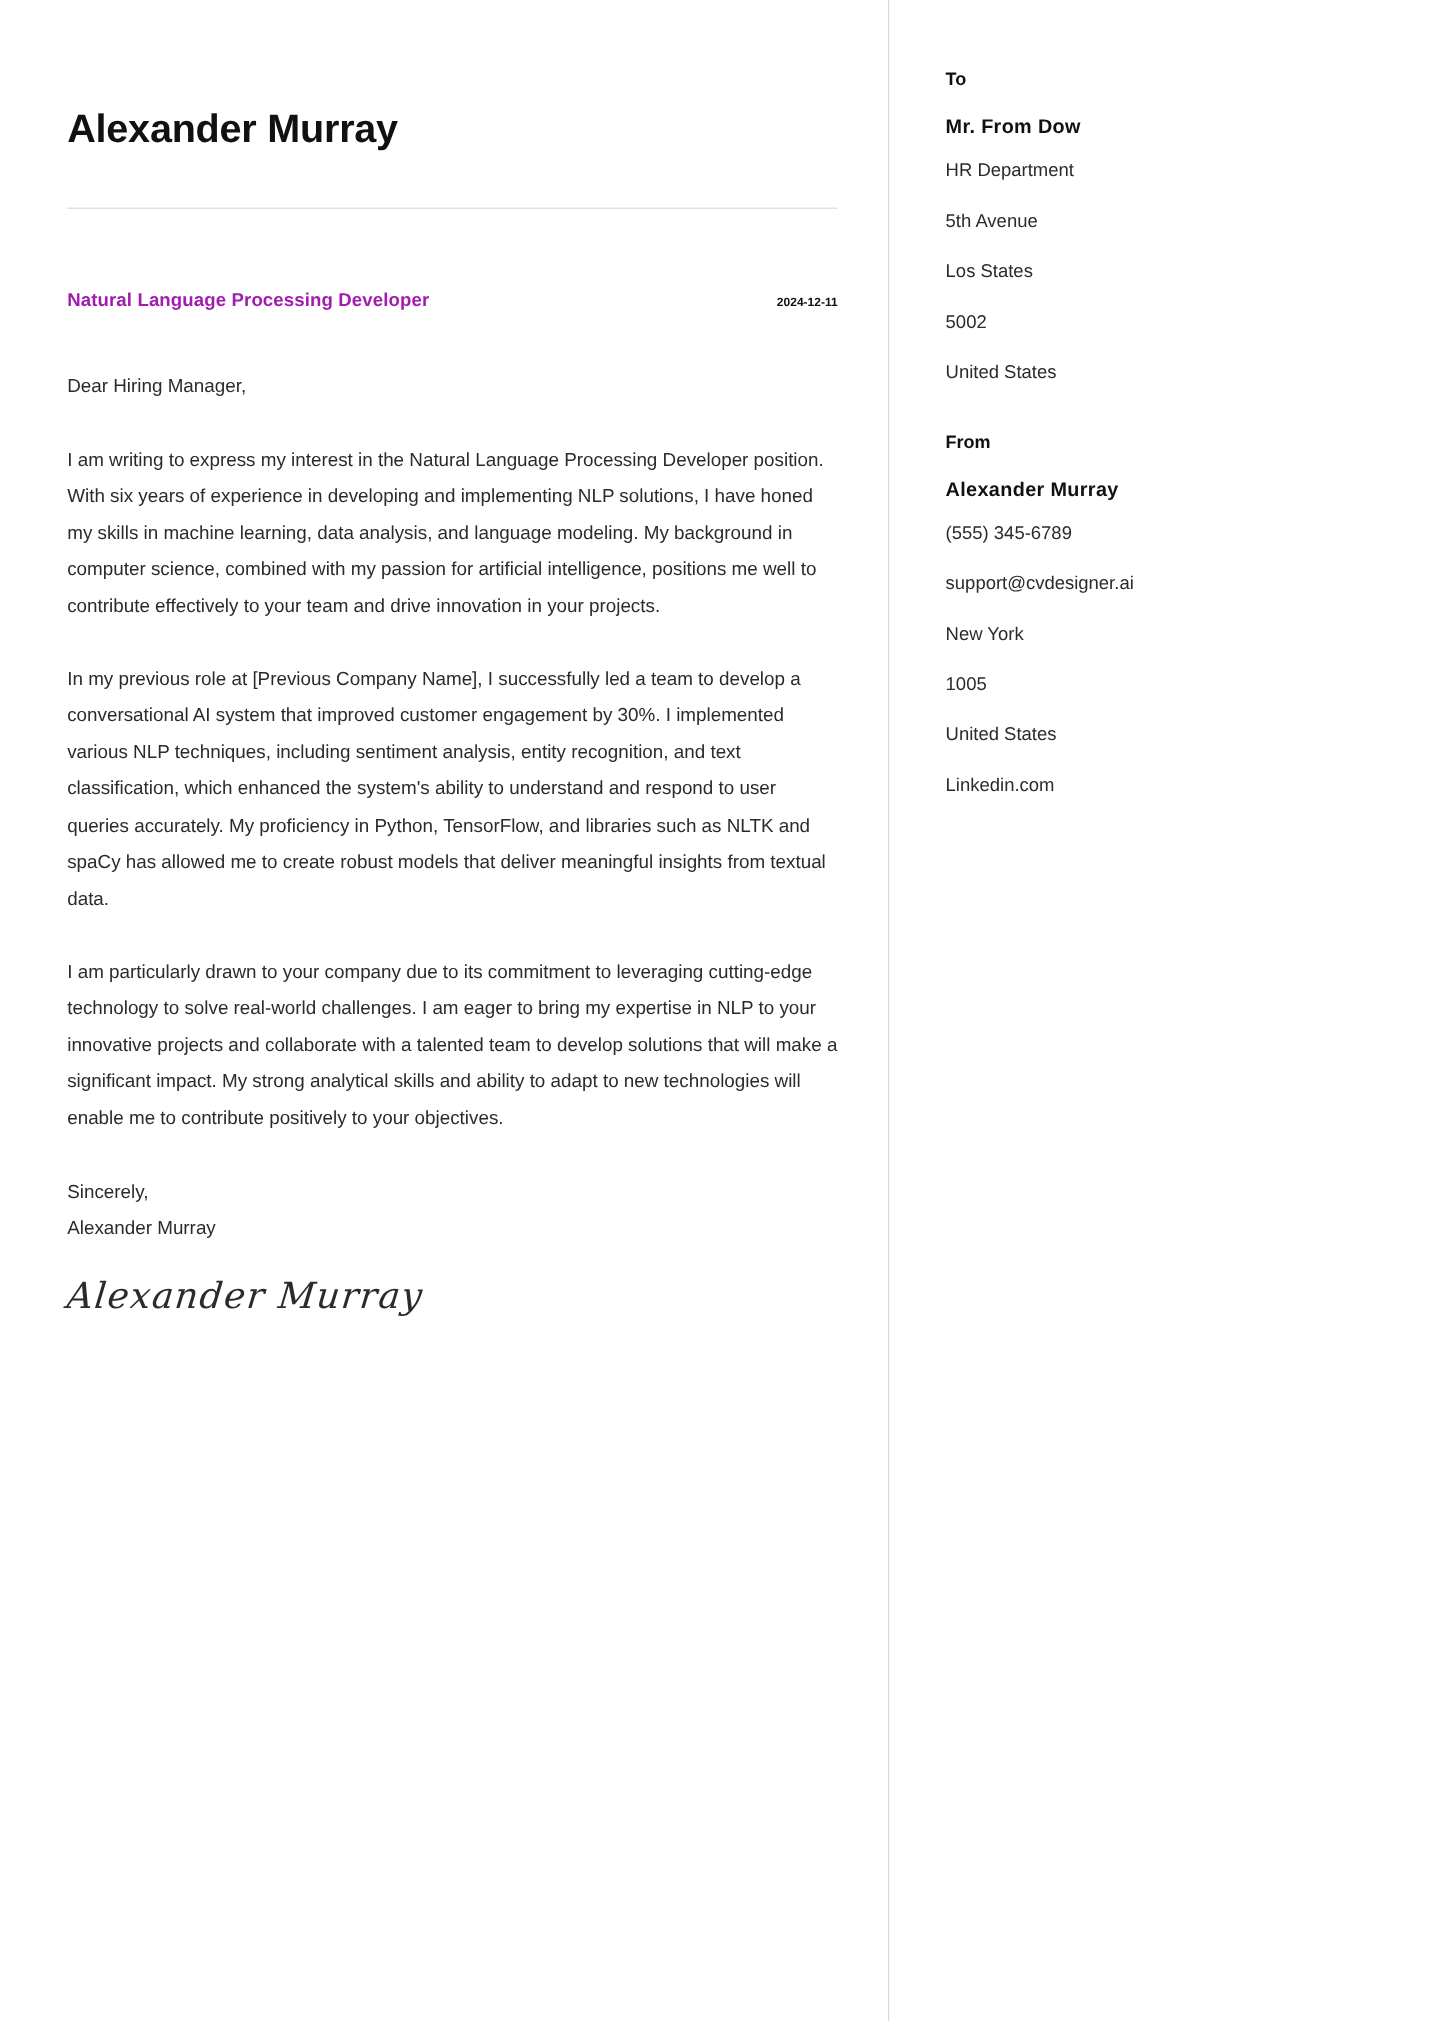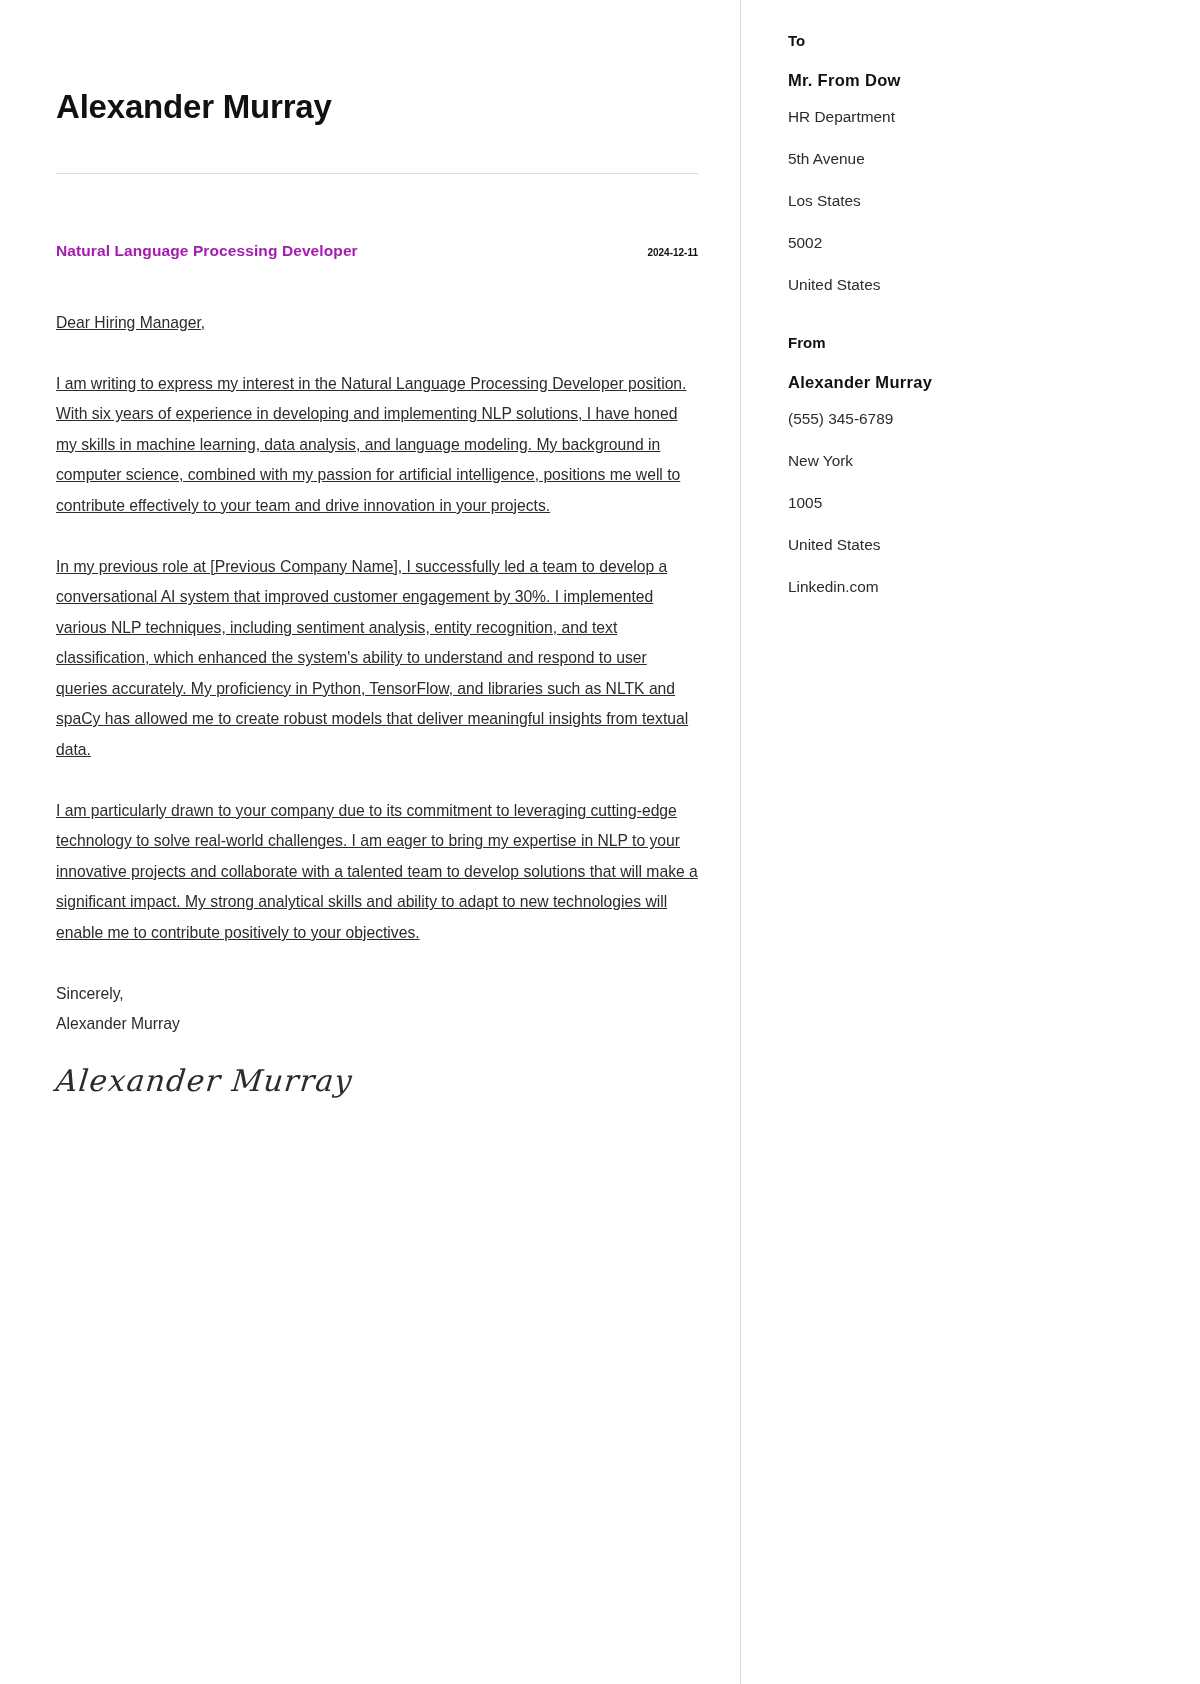--- a/index.html
+++ b/index.html
@@ -79,21 +79,20 @@
 
   .body-block {
     margin-top: 48px;
     font-size: 15.7px;
     line-height: 30.6px;
     color: #2b2b2b;
   }
 
   .body-block p {
     margin: 0 0 30px 0;
-    text-decoration: underline;
   }
 
   .salutation {
     margin-bottom: 30px !important;
   }
 
   .closing-line {
     margin: 0;
   }
 
@@ -106,21 +105,21 @@
     color: #2b2b2b;
     letter-spacing: 1.2px;
     transform: skewX(-6deg);
     transform-origin: left center;
   }
 
   
   .sidebar {
     width: 384px;
     box-sizing: border-box;
-    padding: 32px 40px 40px 48px;
+    padding: 58px 40px 40px 48px;
   }
 
   .side-heading {
     font-size: 15px;
     font-weight: 700;
     color: #111111;
     margin: 0 0 22px 0;
   }
 
   .side-group {
@@ -189,20 +188,21 @@
       <div class="side-line">5th Avenue</div>
       <div class="side-line">Los States</div>
       <div class="side-line">5002</div>
       <div class="side-line">United States</div>
     </div>
 
     <div class="side-group">
       <div class="side-heading">From</div>
       <div class="side-name">Alexander Murray</div>
       <div class="side-line">(555) 345-6789</div>
+      <div class="side-line">support@cvdesigner.ai</div>
       <div class="side-line">New York</div>
       <div class="side-line">1005</div>
       <div class="side-line">United States</div>
       <div class="side-line">Linkedin.com</div>
     </div>
 
   </div>
 
 </div>
 

